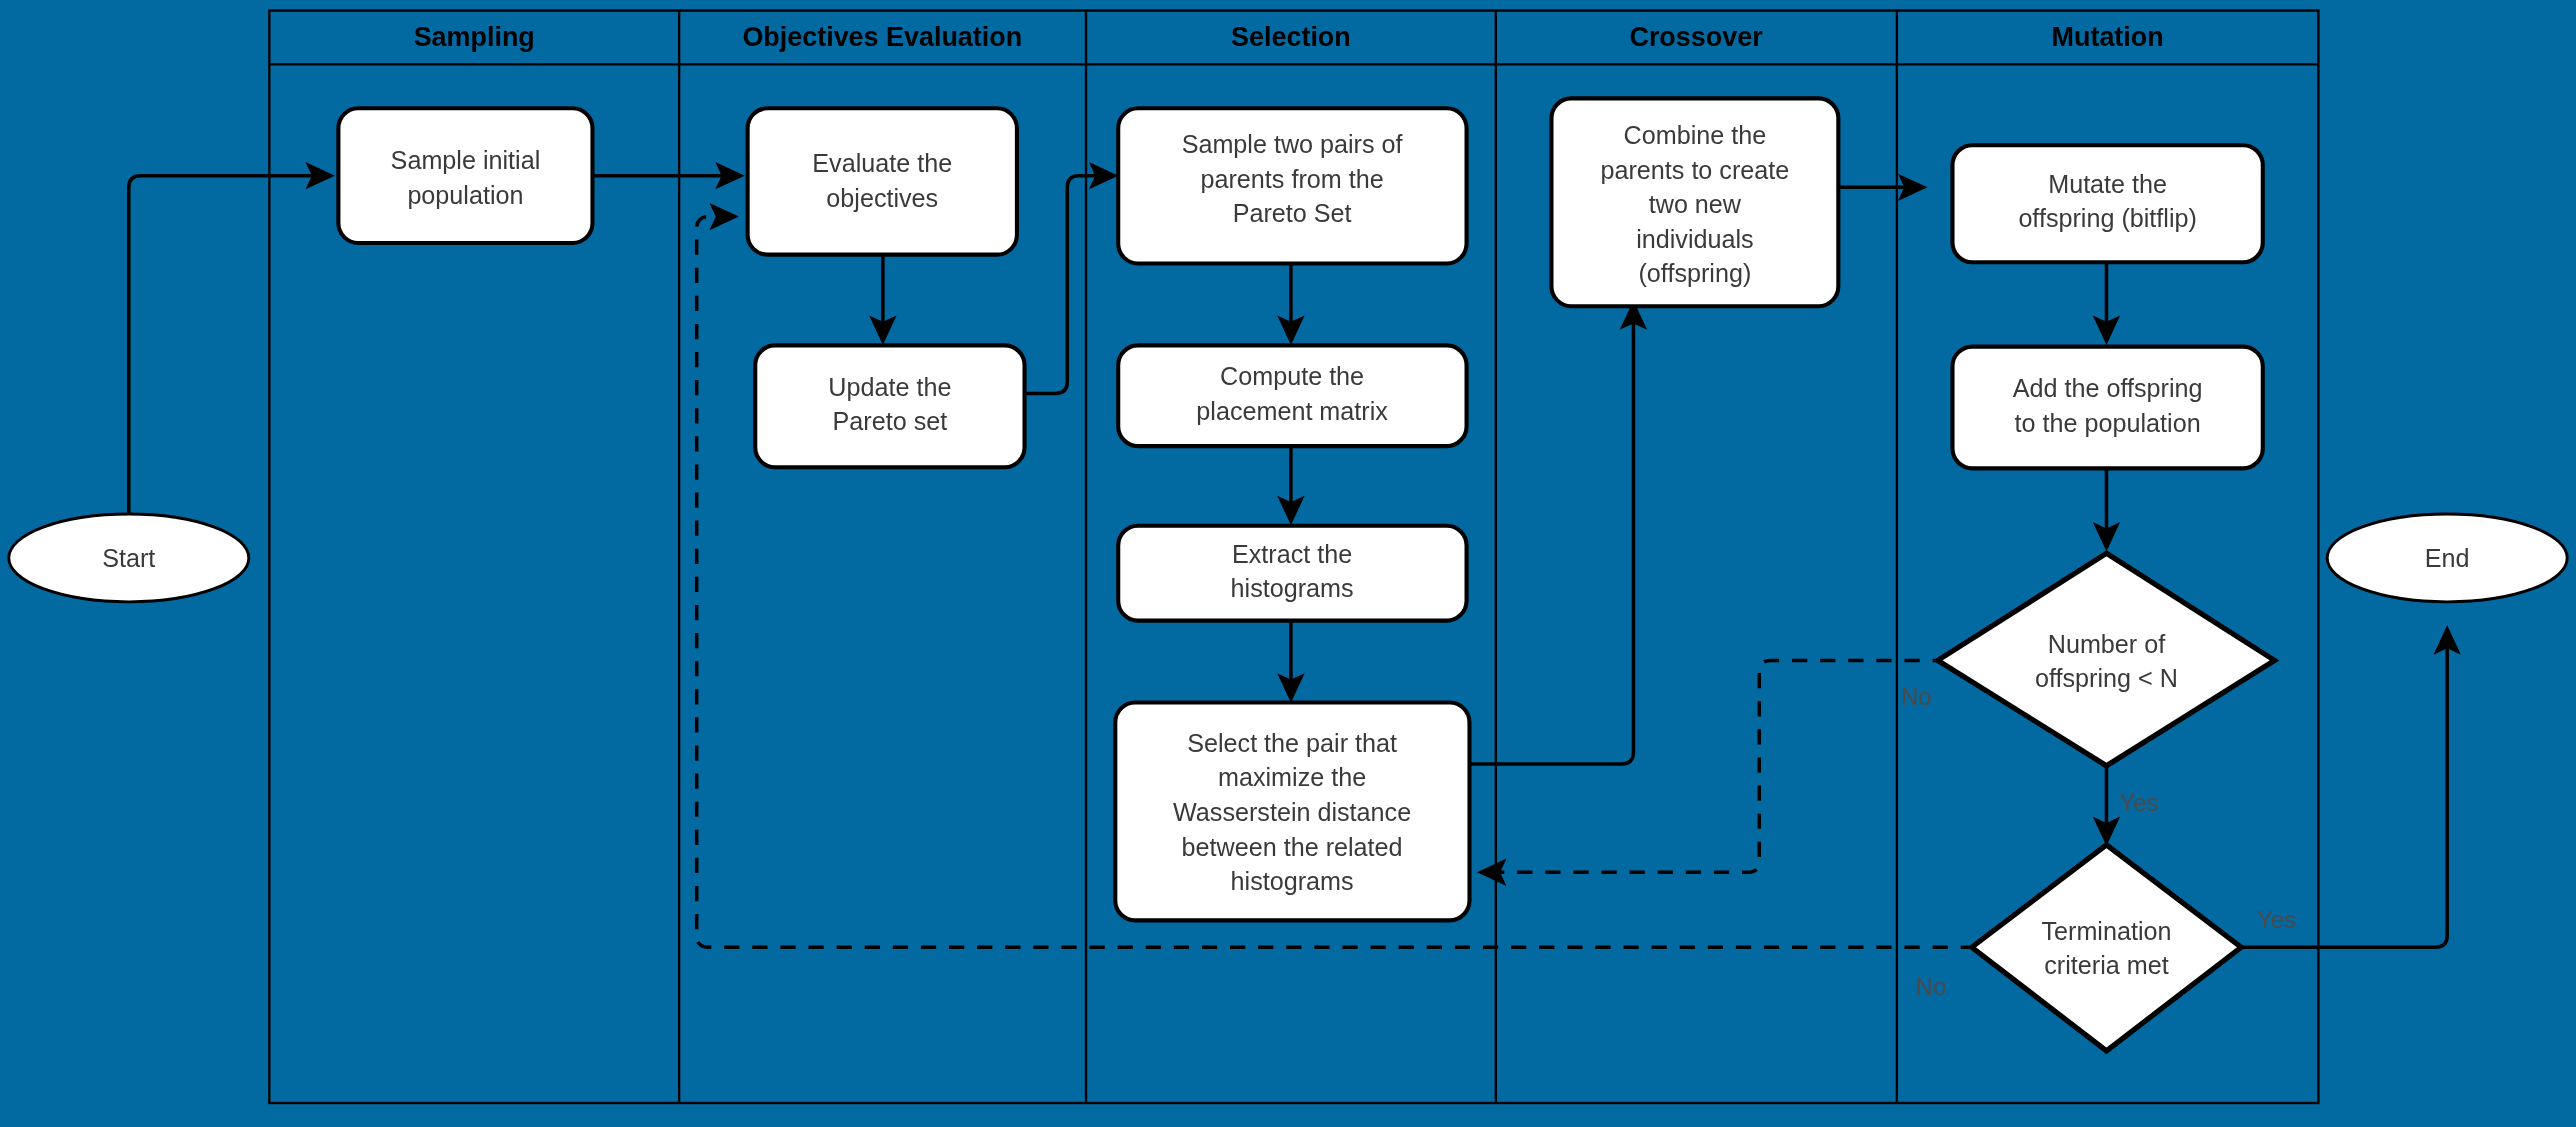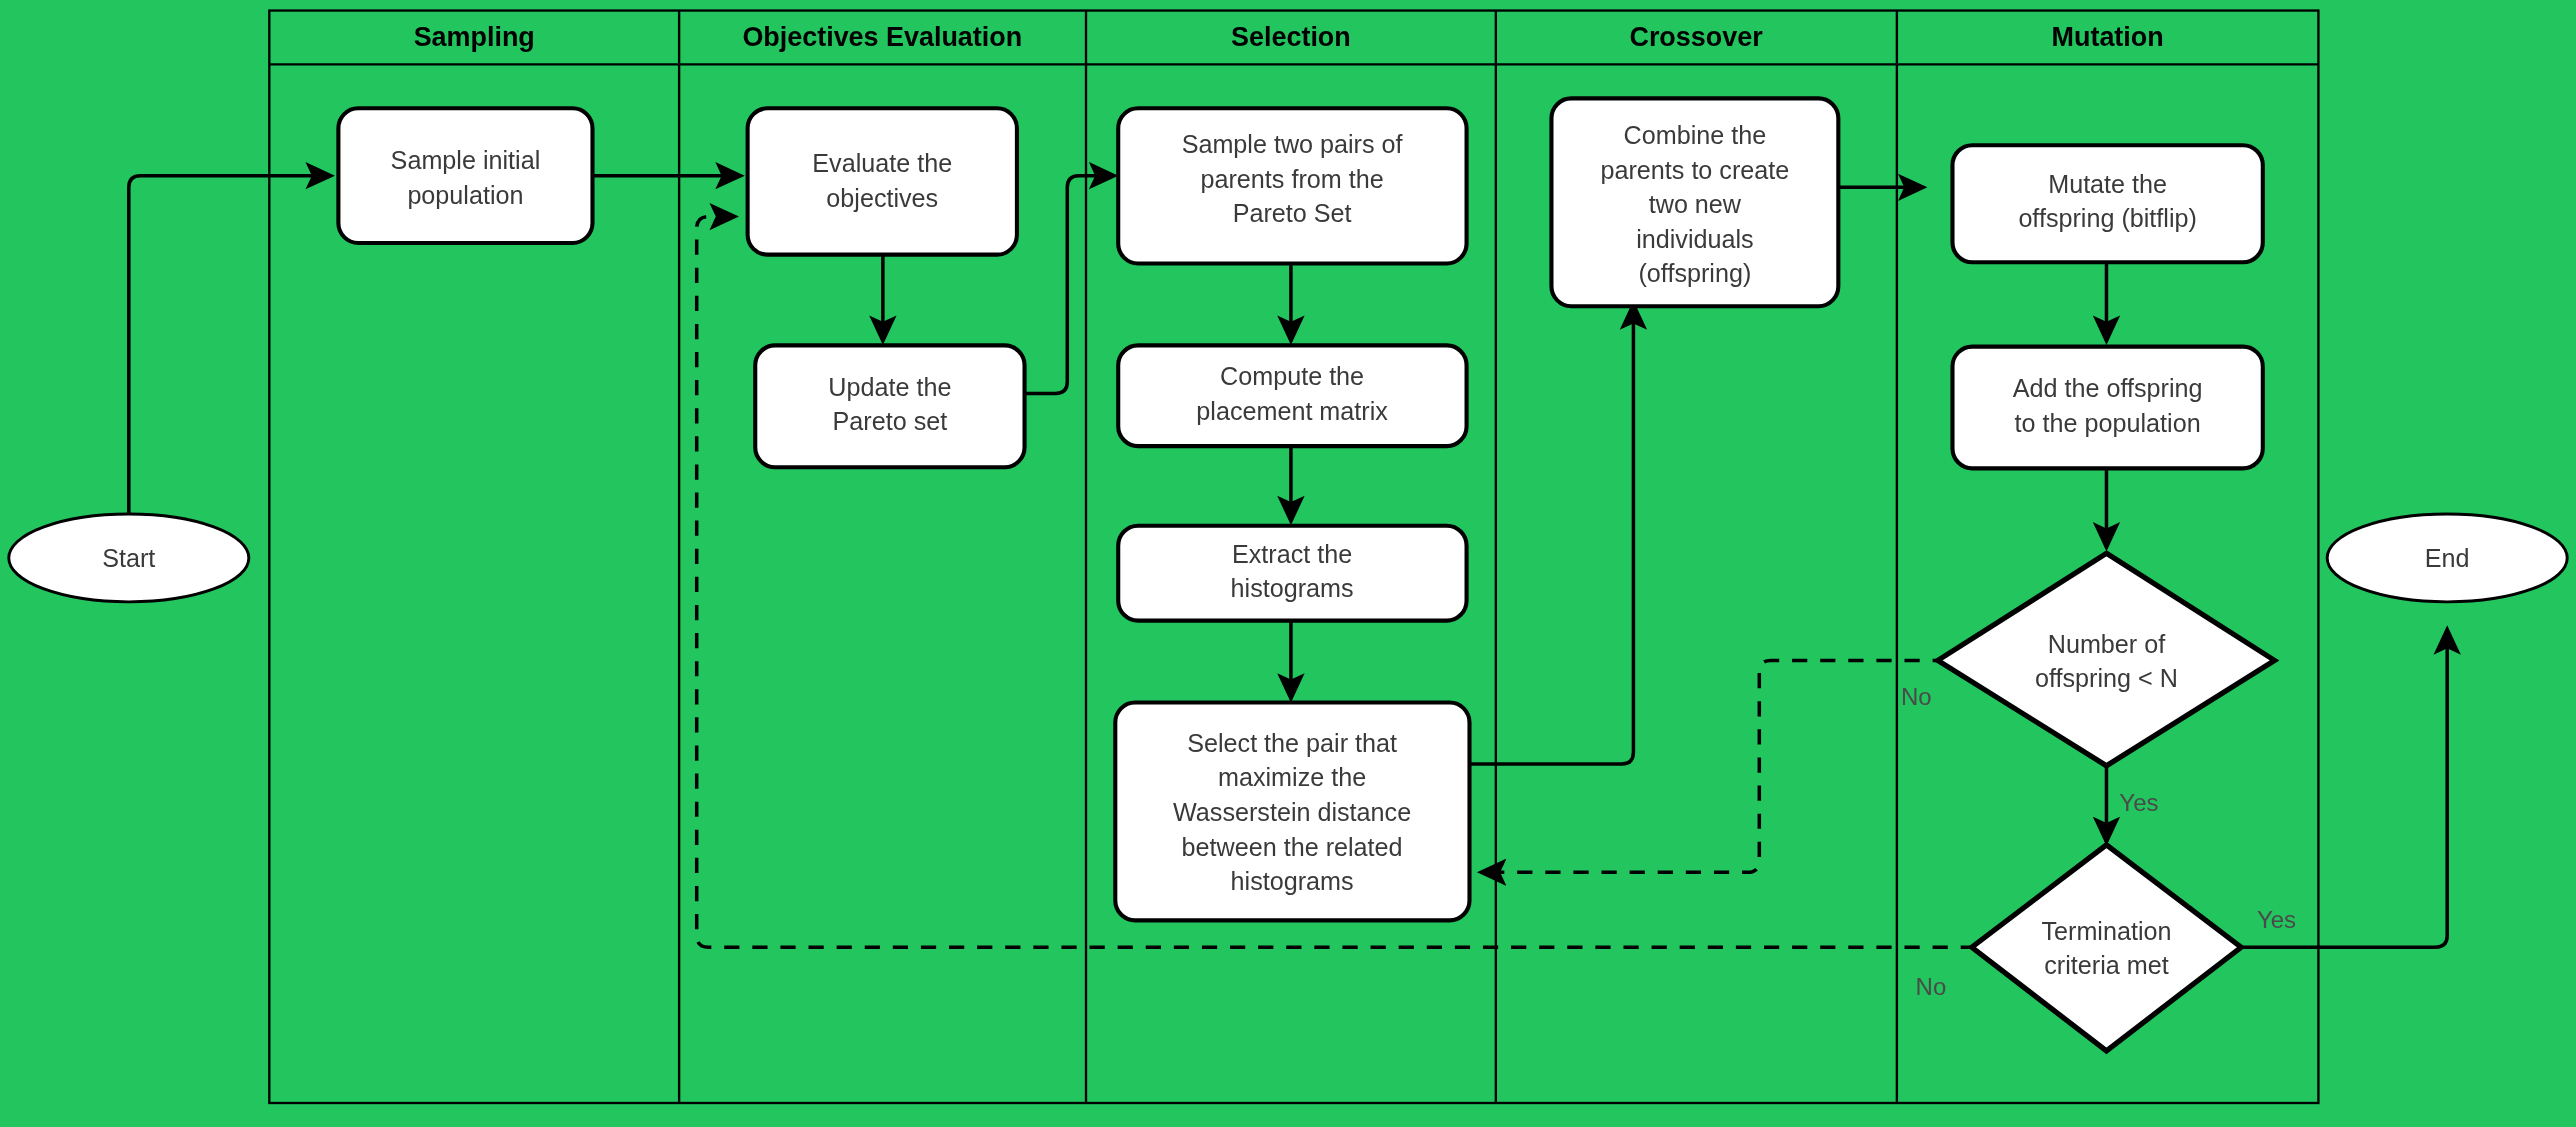--- a/index.html
+++ b/index.html
@@ -4,21 +4,21 @@
 <style>
   html, body {
     margin: 0;
     padding: 0;
     background: #ffffff;
   }
   #root {
     position: relative;
     width: 2576px;
     height: 1127px;
-    background: #22c55e;
+    background: #0369a1;
     font-family: "Liberation Sans", sans-serif;
   }
   svg#flow {
     position: absolute;
     left: 0;
     top: 0;
     width: 2576px;
     height: 1127px;
     display: block;
   }

